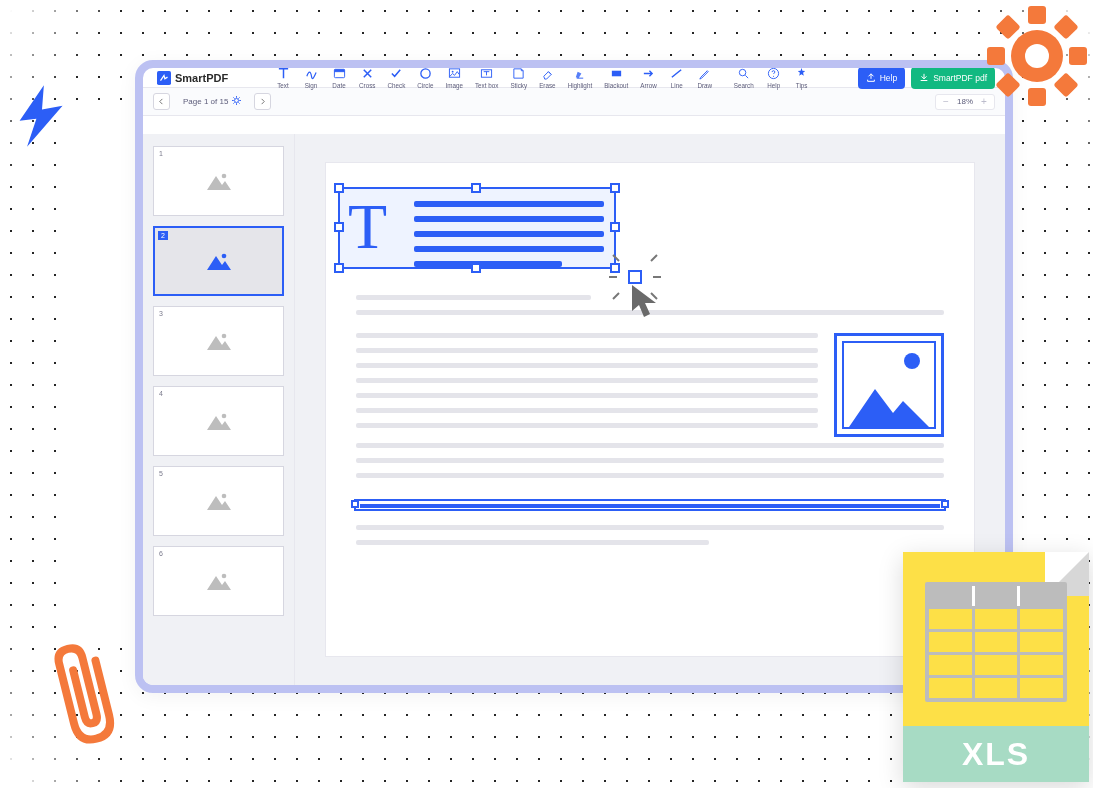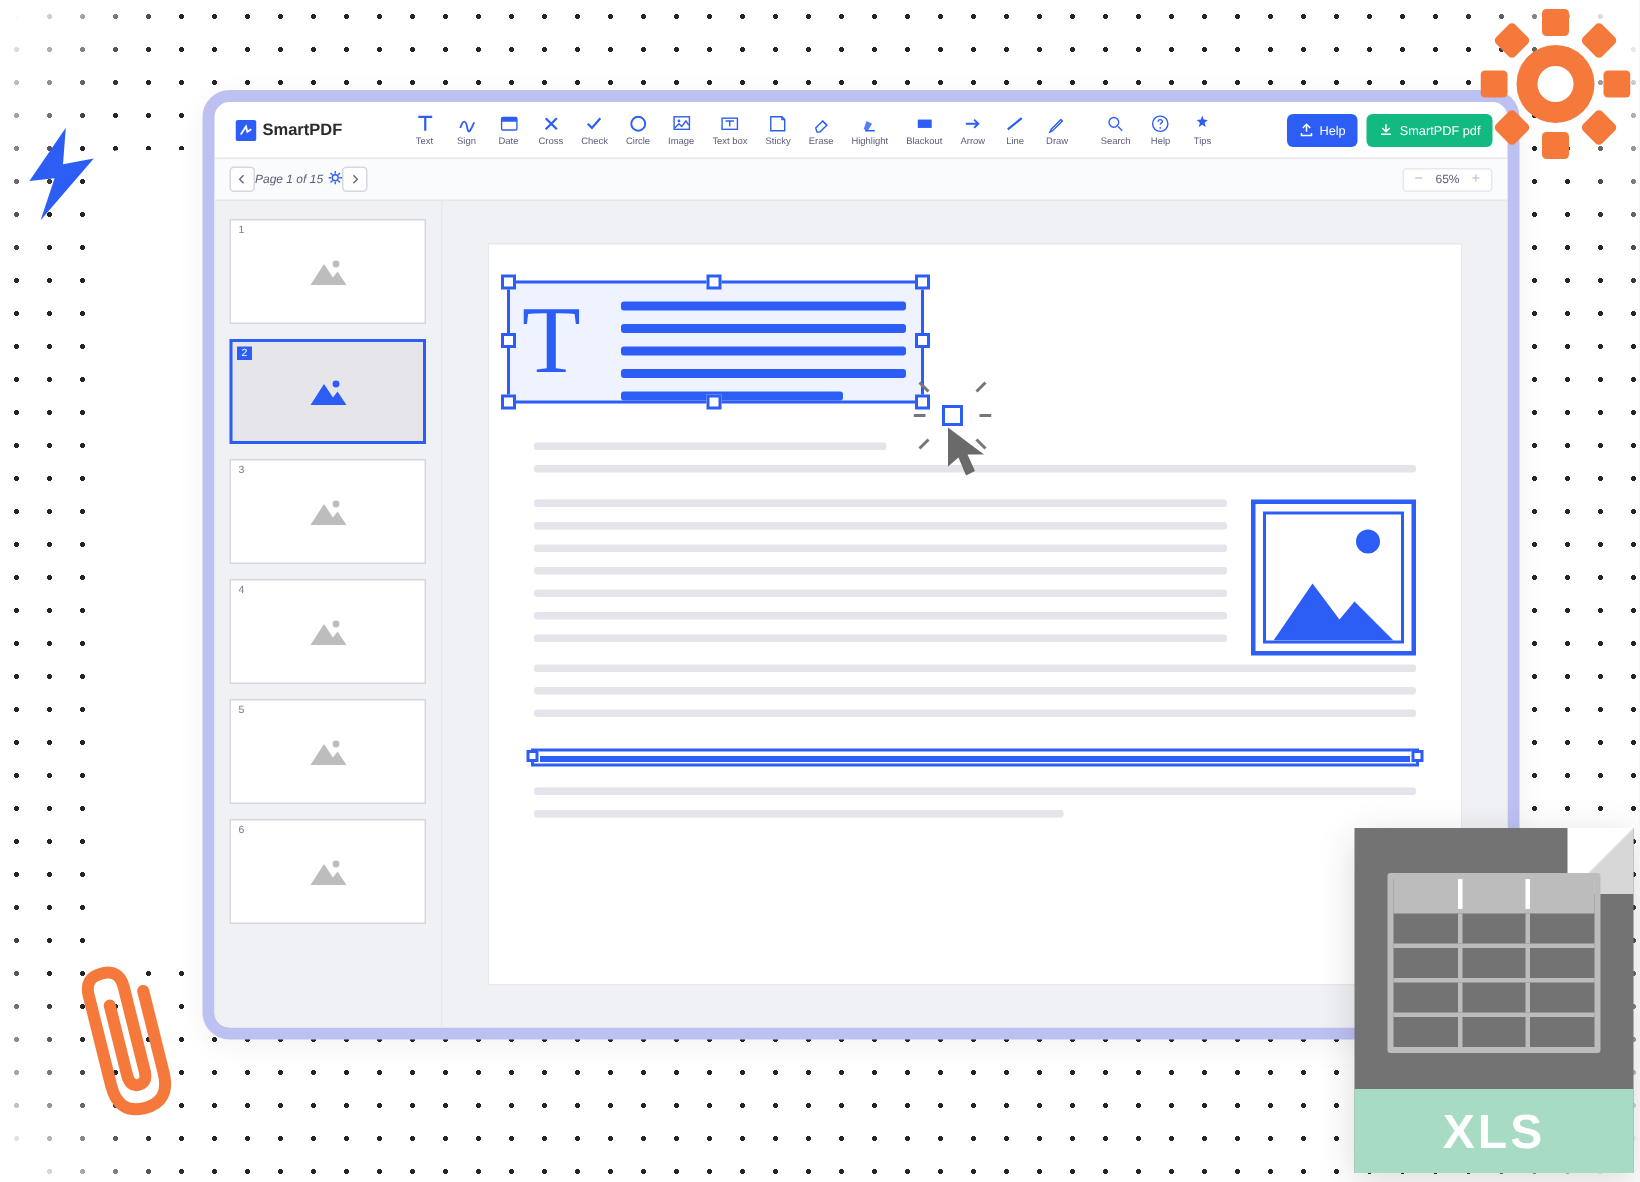--- a/index.html
+++ b/index.html
@@ -11,37 +11,37 @@
     -webkit-mask: radial-gradient(circle at 50% 50%, rgba(0,0,0,1) 0%, rgba(0,0,0,1) 85%, rgba(0,0,0,0) 98%);
   }
   .bg-dots::after{content:"";position:absolute;left:70px;top:100px;right:120px;bottom:150px;background:#fff;border-radius:10px;}
 
   
   .app-window { position:absolute; left:135px; top:60px; width:878px; height:633px;
     background:#fff; border:8px solid #bcc1f2; border-radius:18px; z-index:5; overflow:hidden;
     box-shadow:0 4px 20px rgba(0,0,0,.05); }
 
   
-  .topbar { height:38px; display:flex; align-items:stretch; border-bottom:1px solid #e7e7ee;}
+  .topbar { height:20px; display:flex; align-items:stretch; border-bottom:1px solid #e7e7ee;}
   .brand { width:120px; display:flex; align-items:center; gap:4px; padding-left:14px; font-weight:bold; font-size:11px; color:#2a2a2a;}
   .brand svg{width:14px;height:14px;}
   .tools { flex:1; display:flex; align-items:center; padding:0 6px;}
   .tool { display:flex; flex-direction:column; align-items:center; justify-content:center; padding:3px 6px 2px; cursor:pointer; min-width:28px;}
   .tool svg{width:13px;height:13px;}
   .tool-label{font-size:6.3px;color:#5c5c7a;margin-top:2px;white-space:nowrap;}
   .tool-sep{width:1px;background:#e7e7ee;margin:6px 4px;}
   .topbar-right{display:flex;align-items:center;gap:6px;padding-right:10px;}
   .btn{display:flex;align-items:center;gap:4px;border-radius:4px;padding:0 8px;height:22px;font-size:8.5px;cursor:pointer;border:none;}
   .btn-share{background:#2c5ef6;color:#fff;}
   .btn-download{background:#12b981;color:#fff;}
   .btn svg{width:10px;height:10px;}
 
   
   .subbar{height:28px;border-bottom:1px solid #e7e7ee;display:flex;align-items:center;justify-content:space-between;padding:0 10px;background:#fafbfd;}
-  .sub-left{display:flex;align-items:center;gap:0;font-style:italic;}
+  .sub-left{display:flex;align-items:center;gap:13px;}
   .nav-btn{width:17px;height:17px;border:1px solid #d6d6e0;border-radius:3px;background:#fff;display:flex;align-items:center;justify-content:center;cursor:pointer;}
   .nav-btn svg{width:7px;height:7px;}
   .page-info{font-size:8px;color:#5c5c7a;display:flex;align-items:center;gap:4px;}
   .gear-mini svg{width:9px;height:9px;}
   .zoom{display:flex;align-items:center;gap:2px;background:#fff;border:1px solid #e7e7ee;border-radius:3px;padding:1px 4px;}
   .zoom span{font-size:8px;color:#5c5c7a;padding:0 3px;}
   .zoom-btn{width:12px;height:12px;color:#bcbccc;display:flex;align-items:center;justify-content:center;cursor:pointer;font-size:10px;}
 
   
   .body{position:absolute;top:66px;left:0;right:0;bottom:0;display:flex;background:#f0f1f5;}
@@ -84,21 +84,21 @@
 
   .fb3{left:30px;top:362px;right:30px;}
 
   
   .deco{position:absolute;z-index:10;}
   .deco-bolt{left:14px;top:82px;width:56px;height:68px;}
   .deco-gear{right:6px;top:6px;width:100px;height:100px;}
   .deco-clip{left:46px;bottom:36px;width:80px;height:110px;}
   .deco-xls{right:4px;bottom:6px;width:186px;height:230px;z-index:20;}
 
-  .xls-card{width:100%;height:100%;background:#737373;box-shadow:0 6px 24px rgba(0,0,0,.15);position:relative;}
+  .xls-card{width:100%;height:100%;background:#fde047;box-shadow:0 6px 24px rgba(0,0,0,.15);position:relative;}
   .xls-fold{position:absolute;top:0;right:0;width:44px;height:44px;background:linear-gradient(135deg,#fff 0 49%,#d7d7d7 51% 100%);}
   .xls-grid{position:absolute;top:30px;left:22px;right:22px;height:120px;display:flex;flex-direction:column;border:4px solid #bcbcbc;border-radius:2px;}
   .xls-head{height:20px;background:#bcbcbc;display:flex;}
   .xls-head div{flex:1;border-right:3px solid #fff;}
   .xls-head div:last-child{border:none;}
   .xls-rows{flex:1;display:flex;flex-direction:column;}
   .xls-row{flex:1;display:flex;border-top:3px solid #bcbcbc;}
   .xls-row div{flex:1;border-right:3px solid #bcbcbc;}
   .xls-row div:last-child{border:none;}
   .xls-band{position:absolute;bottom:0;left:0;right:0;height:56px;background:#a7dbc4;display:flex;align-items:center;justify-content:center;color:#fff;font-size:32px;font-weight:600;letter-spacing:2px;}
@@ -343,21 +343,21 @@
             </svg></span>
       </div>
       <div class="nav-btn">
           <svg viewBox="0 0 8 8">
             <path d="M3 1l3 3-3 3" stroke="#666" fill="none"></path>
           </svg>
         </div>
     </div>
     <div class="zoom">
       <div class="zoom-btn">−</div>
-      <span>65%</span>
+      <span>18%</span>
       <div class="zoom-btn">+</div>
     </div>
   </div>
 
   <div class="body">
     <div class="thumbs" id="thumbs-host">
         <div class="thumb">
           <span class="num">1</span>
           <svg viewBox="0 0 28 22">
             <circle cx="19" cy="6" r="2.3" fill="#bdbdbd"></circle>

